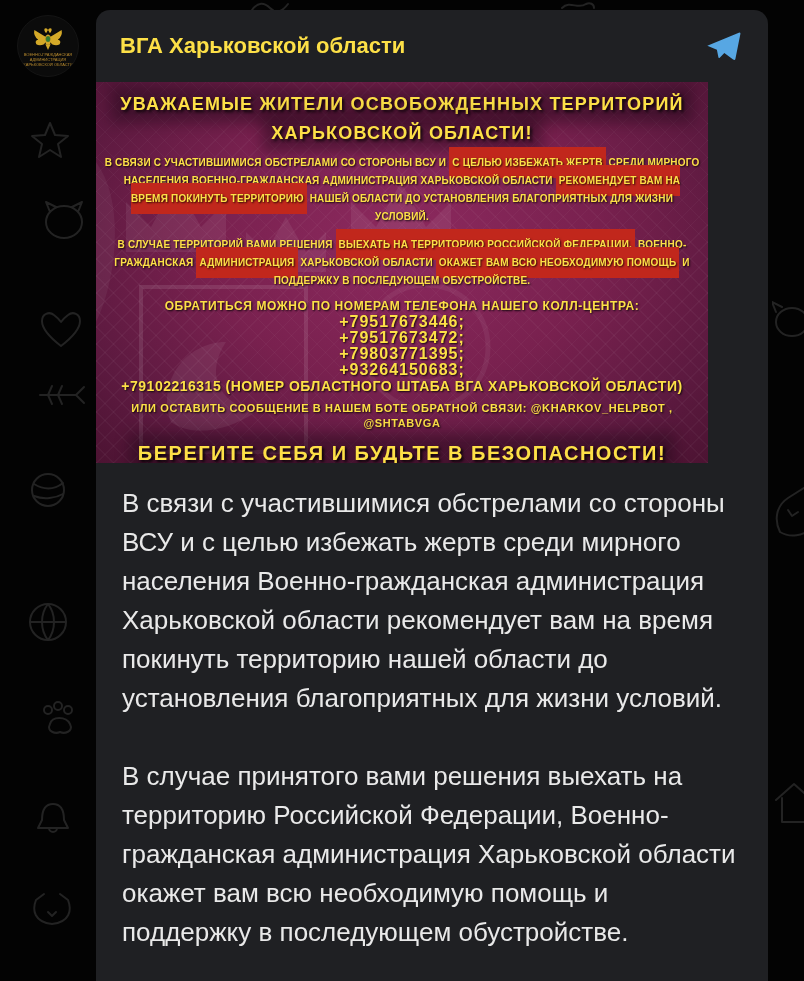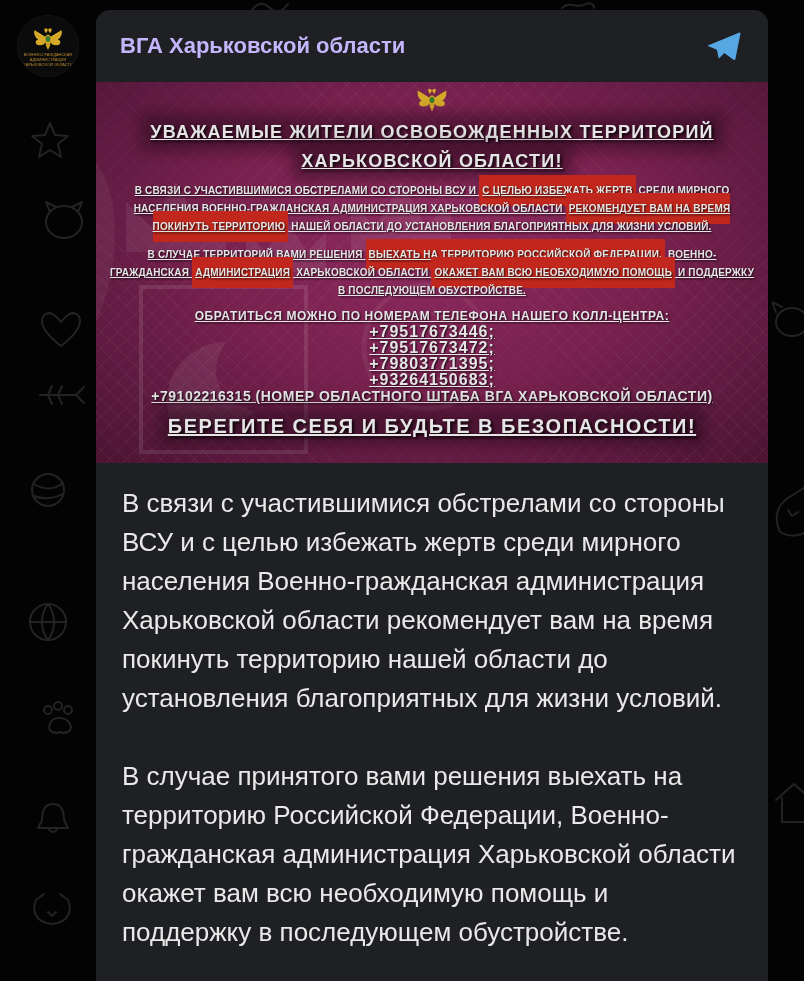--- a/index.html
+++ b/index.html
@@ -16,26 +16,26 @@
   .avatar { position:absolute; left:17px; top:15px; width:62px; height:62px; border-radius:50%;
             background:#0b0b0b; border:1px solid #141414; display:flex; flex-direction:column;
             align-items:center; justify-content:center; cursor:pointer; overflow:hidden; }
   .avatar .cap { font-size:4px; line-height:5px; color:#b98b2e; letter-spacing:0; text-align:center; white-space:nowrap; }
 
   
   .bubble { position:absolute; left:96px; top:10px; width:672px; height:971px;
             background:#1f2023; border-radius:14px 14px 0 0; overflow:hidden; }
 
   .header { height:72px; display:flex; align-items:center; padding:0 24px; }
-  .channel-name { color:#c4b5fd; font-size:22px; font-weight:bold; cursor:pointer; }
+  .channel-name { color:#fde047; font-size:22px; font-weight:bold; cursor:pointer; }
   .plane { margin-left:auto; cursor:pointer; display:flex; }
 
   
-  .poster { position:relative; width:672px; height:381px; overflow:hidden; text-align:center;
-            color:#e5e5e5; cursor:pointer;text-decoration:underline; }
+  .poster { position:relative; width:612px; height:381px; overflow:hidden; text-align:center;
+            color:#fde047; cursor:pointer; }
   .poster-bg { position:absolute; inset:0;
     background:
       repeating-linear-gradient(45deg, rgba(255,255,255,0.03) 0 1px, transparent 1px 12px),
       repeating-linear-gradient(-45deg, rgba(255,255,255,0.03) 0 1px, transparent 1px 12px),
       radial-gradient(ellipse at 50% 42%, #8d2a5f 0%, #79214f 45%, #5d1a40 78%, #4c1332 100%);
   }
   .poster-marks { position:absolute; inset:0; }
   .poster-content { position:relative; height:100%; padding:2px 8px 0; display:flex; flex-direction:column; align-items:center; }
 
   .p-emblem { height:28px; margin-top:2px; }
@@ -182,20 +182,21 @@
 
         <div class="p-par" style="margin-top:10px"><span>В СЛУЧАЕ ТЕРРИТОРИЙ ВАМИ РЕШЕНИЯ </span><span class="hl">ВЫЕХАТЬ НА ТЕРРИТОРИЮ РОССИЙСКОЙ ФЕДЕРАЦИИ,</span><span> ВОЕННО-ГРАЖДАНСКАЯ </span><span class="hl">АДМИНИСТРАЦИЯ</span><span> ХАРЬКОВСКОЙ ОБЛАСТИ </span><span class="hl">ОКАЖЕТ ВАМ ВСЮ НЕОБХОДИМУЮ ПОМОЩЬ</span><span> И ПОДДЕРЖКУ В ПОСЛЕДУЮЩЕМ ОБУСТРОЙСТВЕ.</span></div>
 
         <div class="p-call">ОБРАТИТЬСЯ МОЖНО ПО НОМЕРАМ ТЕЛЕФОНА НАШЕГО КОЛЛ-ЦЕНТРА:</div>
         <div class="p-phone">+79517673446;</div>
         <div class="p-phone">+79517673472;</div>
         <div class="p-phone">+79803771395;</div>
         <div class="p-phone">+93264150683;</div>
         <div class="p-hq">+79102216315 (НОМЕР ОБЛАСТНОГО ШТАБА ВГА ХАРЬКОВСКОЙ ОБЛАСТИ)</div>
 
+        <div class="p-bots">ИЛИ ОСТАВИТЬ СООБЩЕНИЕ В НАШЕМ БОТЕ ОБРАТНОЙ СВЯЗИ: @KHARKOV_HELPBOT , @SHTABVGA</div>
 
         <div class="p-footer">
           <span class="band">БЕРЕГИТЕ СЕБЯ И БУДЬТЕ В БЕЗОПАСНОСТИ!</span>
         </div>
       </div>
     </div>
 
     <div class="msg-text">
       <p>В связи с участившимися обстрелами со стороны ВСУ и с целью избежать жертв среди мирного населения Военно-гражданская администрация Харьковской области рекомендует вам на время покинуть территорию нашей области до установления благоприятных для жизни условий.</p>
       <p>В случае принятого вами решения выехать на территорию Российской Федерации, Военно-гражданская администрация Харьковской области окажет вам всю необходимую помощь и поддержку в последующем обустройстве.</p>

